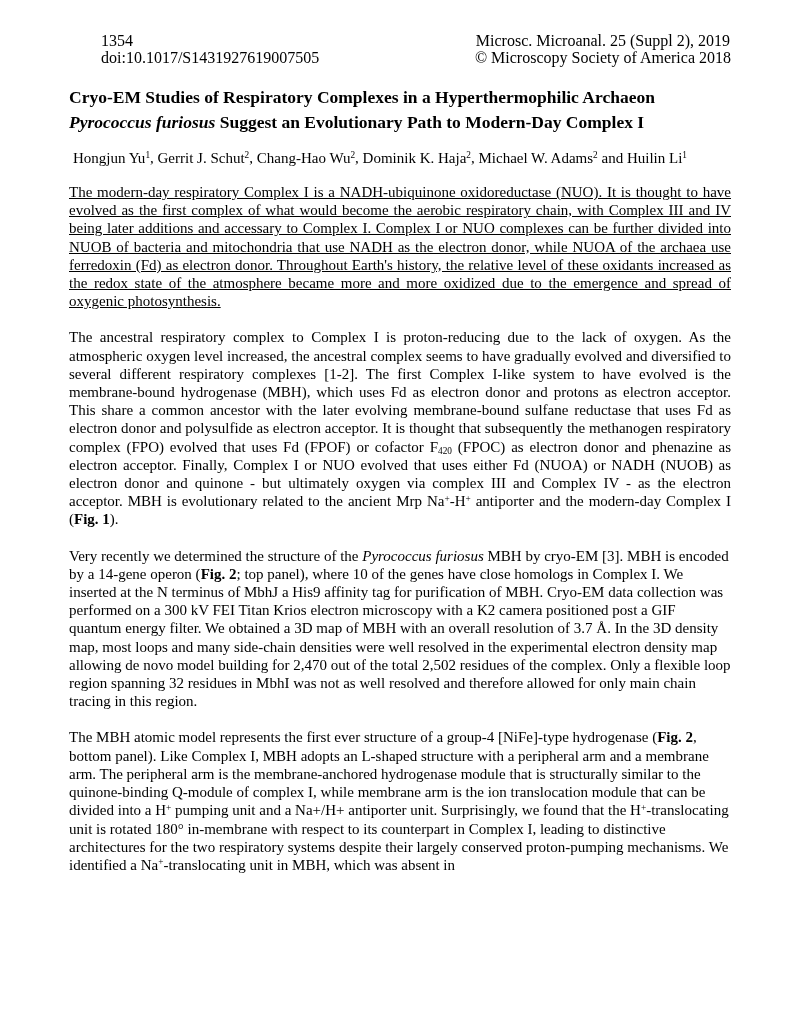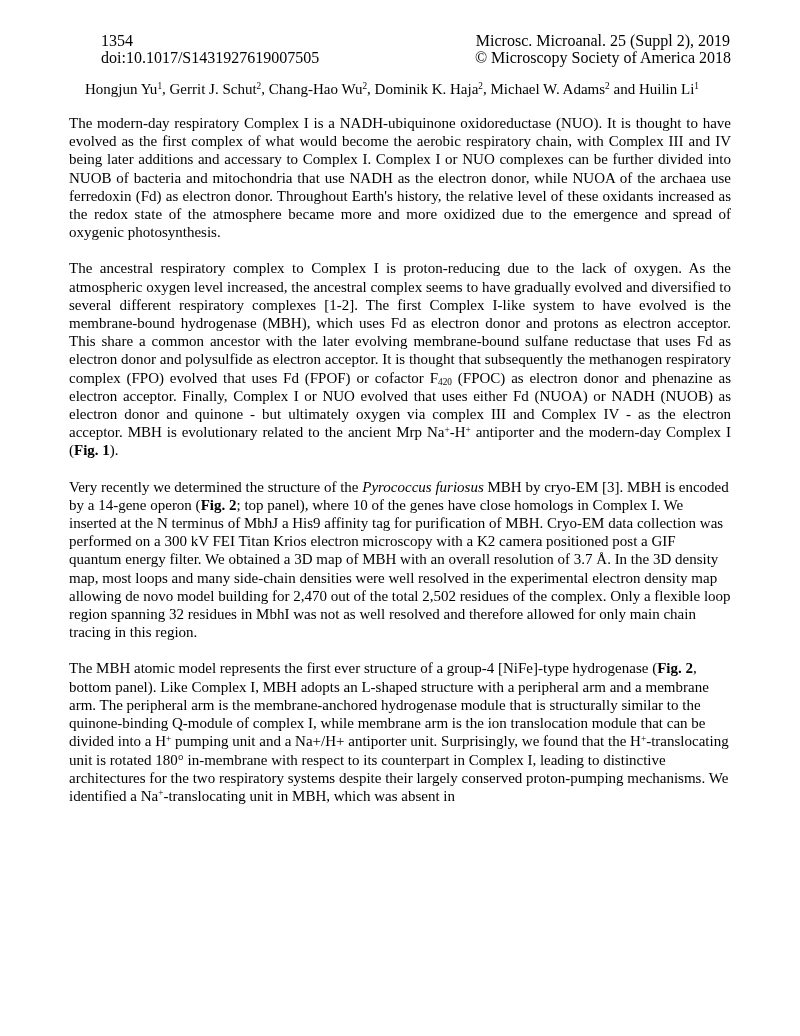--- a/index.html
+++ b/index.html
@@ -11,27 +11,27 @@
   .content{width:662px;margin-left:69px;}
   .header{
     display:flex;justify-content:space-between;align-items:flex-start;
     padding-top:32px;font-size:16px;line-height:17px;margin-left:32px;
   }
   .header-right{text-align:center;}
   .paper-title{
     font-size:17.5px;line-height:25px;font-weight:bold;
     margin:19px 0 0 0;
   }
-  .authors{font-size:15px;line-height:19px;margin:14px 0 0 16px;}
+  .authors{font-size:15px;line-height:19px;margin:14px 0 0 4px;}
   .affiliations{font-size:15px;line-height:20.5px;margin:15px 0 0 0;}
   .affil{margin:0;}
   .para{
     font-size:15px;line-height:18.2px;margin:18px 0 0 0;
   }
-  .para.first{margin-top:12px;}
+  .para.first{margin-top:12px;text-decoration:underline;}
   .j{text-align:justify;}
   sup{
     font-size:0.62em;line-height:0;
     vertical-align:baseline;position:relative;top:-0.5em;
   }
   sub{
     font-size:0.62em;line-height:0;
     vertical-align:baseline;position:relative;top:0.25em;margin-top:36px;
   }
   b{font-weight:bold;}
@@ -46,20 +46,21 @@
     <div class="header-left">
       <div>1354</div>
       <div>doi:10.1017/S1431927619007505</div>
     </div>
     <div class="header-right">
       <div>Microsc. Microanal. 25 (Suppl 2), 2019</div>
       <div>© Microscopy Society of America 2018</div>
     </div>
   </div>
 
+  <h1 class="paper-title"><b>Cryo-EM Studies of Respiratory Complexes in a Hyperthermophilic Archaeon</b><br><b><i>Pyrococcus furiosus</i></b><b> Suggest an Evolutionary Path to Modern-Day Complex I</b></h1>
 
   <p class="authors">Hongjun Yu<sup>1</sup>, Gerrit J. Schut<sup>2</sup>, Chang-Hao Wu<sup>2</sup>, Dominik K. Haja<sup>2</sup>, Michael W. Adams<sup>2</sup> and Huilin Li<sup>1</sup></p>
 
   <div class="affiliations">
   </div>
 
   <p class="para first j">The modern-day respiratory Complex I is a NADH-ubiquinone oxidoreductase (NUO). It is thought to have evolved as the first complex of what would become the aerobic respiratory chain, with Complex III and IV being later additions and accessary to Complex I. Complex I or NUO complexes can be further divided into NUOB of bacteria and mitochondria that use NADH as the electron donor, while NUOA of the archaea use ferredoxin (Fd) as electron donor. Throughout Earth's history, the relative level of these oxidants increased as the redox state of the atmosphere became more and more oxidized due to the emergence and spread of oxygenic photosynthesis.</p>
   <p class="para j">The ancestral respiratory complex to Complex I is proton-reducing due to the lack of oxygen. As the atmospheric oxygen level increased, the ancestral complex seems to have gradually evolved and diversified to several different respiratory complexes [1-2]. The first Complex I-like system to have evolved is the membrane-bound hydrogenase (MBH), which uses Fd as electron donor and protons as electron acceptor. This share a common ancestor with the later evolving membrane-bound sulfane reductase that uses Fd as electron donor and polysulfide as electron acceptor. It is thought that subsequently the methanogen respiratory complex (FPO) evolved that uses Fd (FPOF) or cofactor F<sub>420</sub> (FPOC) as electron donor and phenazine as electron acceptor. Finally, Complex I or NUO evolved that uses either Fd (NUOA) or NADH (NUOB) as electron donor and quinone - but ultimately oxygen via complex III and Complex IV - as the electron acceptor. MBH is evolutionary related to the ancient Mrp Na<sup>+</sup>-H<sup>+</sup> antiporter and the modern-day Complex I (<b>Fig. 1</b>).</p>
   <p class="para">Very recently we determined the structure of the <i>Pyrococcus furiosus</i> MBH by cryo-EM [3]. MBH is encoded by a 14-gene operon (<b>Fig. 2</b>; top panel), where 10 of the genes have close homologs in Complex I. We inserted at the N terminus of MbhJ a His9 affinity tag for purification of MBH. Cryo-EM data collection was performed on a 300 kV FEI Titan Krios electron microscopy with a K2 camera positioned post a GIF quantum energy filter. We obtained a 3D map of MBH with an overall resolution of 3.7 Å. In the 3D density map, most loops and many side-chain densities were well resolved in the experimental electron density map allowing de novo model building for 2,470 out of the total 2,502 residues of the complex. Only a flexible loop region spanning 32 residues in MbhI was not as well resolved and therefore allowed for only main chain tracing in this region.</p>
   <p class="para">The MBH atomic model represents the first ever structure of a group-4 [NiFe]-type hydrogenase (<b>Fig. 2</b>, bottom panel). Like Complex I, MBH adopts an L-shaped structure with a peripheral arm and a membrane arm. The peripheral arm is the membrane-anchored hydrogenase module that is structurally similar to the quinone-binding Q-module of complex I, while membrane arm is the ion translocation module that can be divided into a H<sup>+</sup> pumping unit and a Na+/H+ antiporter unit. Surprisingly, we found that the H<sup>+</sup>-translocating unit is rotated 180° in-membrane with respect to its counterpart in Complex I, leading to distinctive architectures for the two respiratory systems despite their largely conserved proton-pumping mechanisms. We identified a Na<sup>+</sup>-translocating unit in MBH, which was absent in</p>

